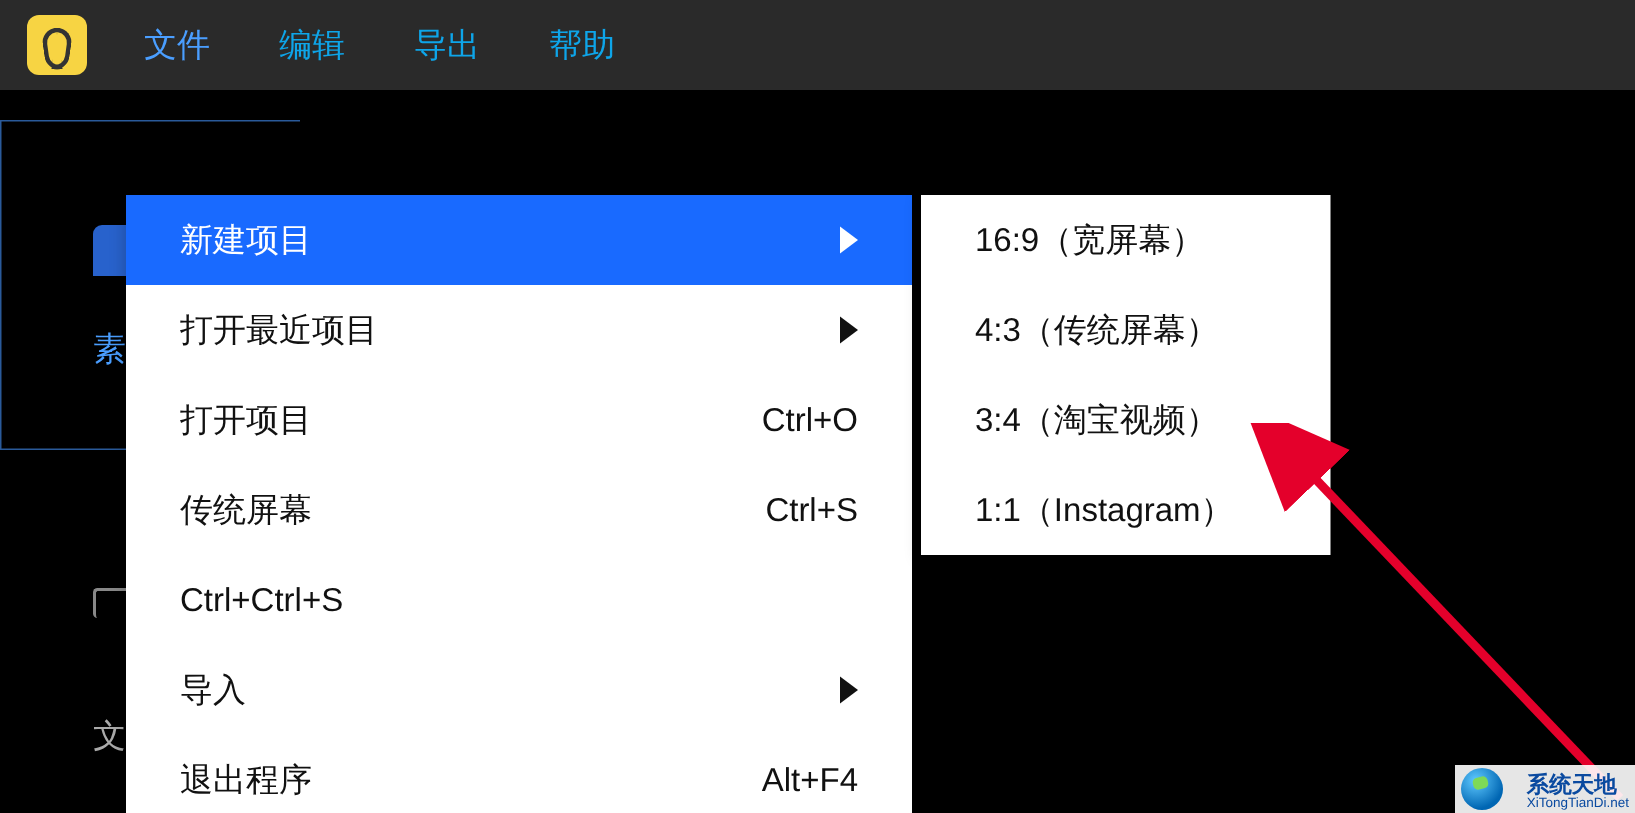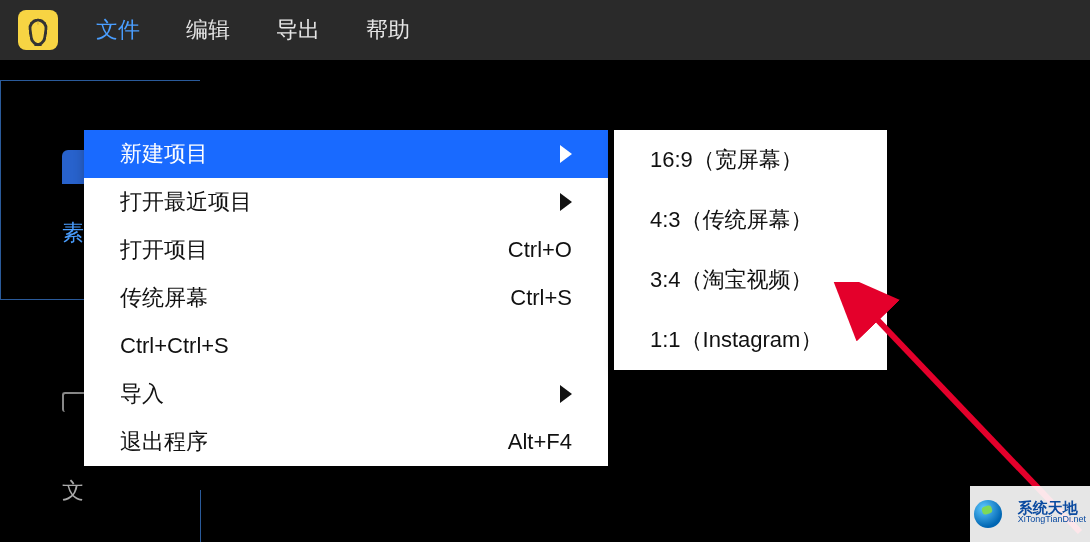--- a/index.html
+++ b/index.html
@@ -53,21 +53,21 @@
       top: 2px;
       width: 8px;
       height: 22px;
       border-right: 3px solid #333;
       border-top: 3px solid #333;
       border-bottom: 3px solid #333;
       border-radius: 0 10px 10px 0;
       transform: rotate(8deg);
     }
     .menu-item {
-      color: #e5e5e5;
+      color: #0ea5e9;
       font-size: 22px;
       cursor: pointer;
       padding: 4px 8px;
     }
     .menu-item.active {
       color: #4a9eff;
     }
     .content-area {
       position: relative;
       height: calc(100% - 60px);
@@ -119,21 +119,21 @@
     .dropdown-main {
       position: absolute;
       left: 84px;
       top: 70px;
       width: 524px;
       background: #fff;
       box-shadow: 0 2px 10px rgba(0,0,0,0.25);
       z-index: 10;
     }
     .dropdown-item {
-      height: 48px;
+      height: 60px;
       display: flex;
       align-items: center;
       justify-content: space-between;
       padding: 0 36px;
       cursor: pointer;
       font-size: 22px;
       color: #111;
     }
     .dropdown-item.highlighted {
       background: #196aff;
@@ -173,24 +173,24 @@
       width: 260px;
       height: 260px;
       pointer-events: none;
       z-index: 20;
     }
     .watermark {
       position: absolute;
       right: 0;
       bottom: 0;
       display: flex;
-      align-items: flex-start;
+      align-items: flex-end;
       gap: 16px;
       background: rgba(255,255,255,0.9);
-      padding: 14px 4px;
+      padding: 2px 4px;
       z-index: 30;
     }
     .wm-globe {
       width: 28px;
       height: 28px;
       border-radius: 50%;
       background: radial-gradient(circle at 35% 30%, #5fc9ff, #0066b3 70%);
       position: relative;
       flex-shrink: 0;
     }

